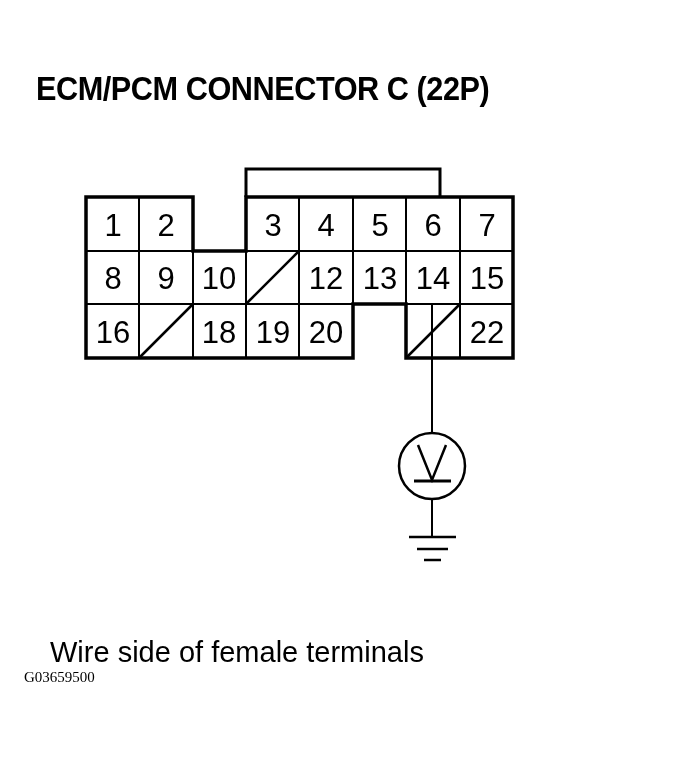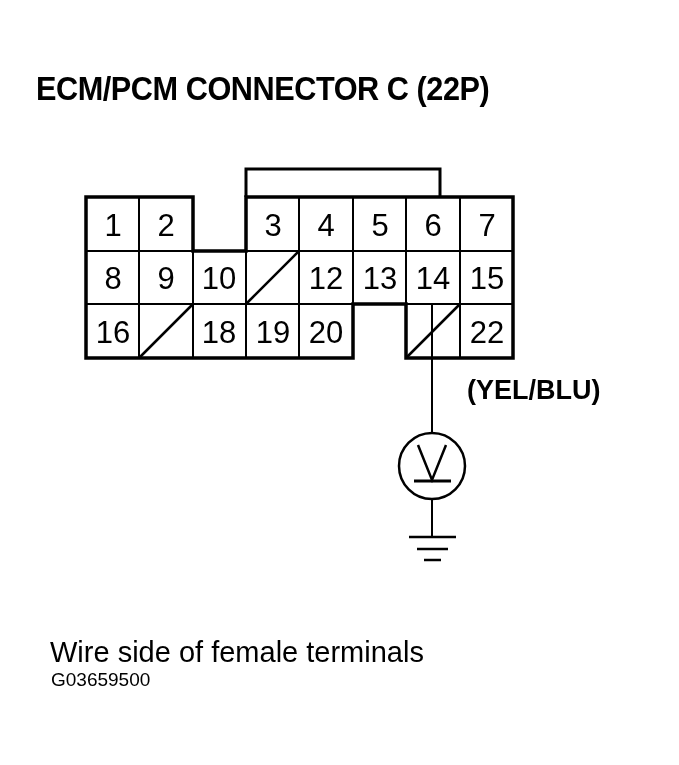--- a/index.html
+++ b/index.html
@@ -2,21 +2,21 @@
 <html><head>
   <meta charset="utf-8">
   <style>
     html, body { margin: 0; padding: 0; background: #ffffff; }
     body { width: 679px; height: 765px; position: relative; overflow: hidden; font-family: "Liberation Sans", sans-serif; color: #000; }
     .title { position: absolute; left: 36px; top: 70px; font-family: "Liberation Sans", sans-serif; font-weight: bold; font-size: 33px; letter-spacing: -0.5px; transform: scaleX(0.93); transform-origin: left top; white-space: nowrap; }
     svg.diagram { position: absolute; left: 0; top: 0; }
     .pin { font-family: "Liberation Sans", sans-serif; font-size: 31px; fill: #000; }
     .signal { position: absolute; left: 467px; top: 373px; font-family: "Liberation Sans", sans-serif; font-weight: bold; font-size: 27px; line-height: 34px; white-space: nowrap; }
     .caption { position: absolute; left: 50px; top: 596px; font-family: "Liberation Sans", sans-serif; font-size: 29px; white-space: nowrap; margin-top: 40px; }
-    .figid { position: absolute; left: 51px; top: 669px; font-family: Liberation Sans, sans-serif; font-size: 19px; white-space: nowrap; }
+    .figid { position: absolute; left: 24px; top: 669px; font-family: Liberation Serif, serif; font-size: 15px; white-space: nowrap; }
   </style>
 </head>
 <body>
 
 <div class="title">ECM/PCM CONNECTOR C (22P)</div>
 
 <svg class="diagram" width="679" height="765" viewBox="0 0 679 765" xmlns="http://www.w3.org/2000/svg">
 
   <g fill="none" stroke="#000">
     <polyline points="246,197 246,169 440,169 440,197" stroke-width="3"></polyline>
@@ -83,17 +83,16 @@
   </g>
 
   <g stroke="#000" stroke-width="2.5">
     <line x1="409" y1="537" x2="456" y2="537"></line>
     <line x1="417" y1="549" x2="448" y2="549"></line>
     <line x1="424" y1="560" x2="441" y2="560"></line>
   </g>
 </svg>
 
 <div class="signal">
-  <div>(YEL/BLU)</div>
 </div>
 
 <div class="caption">Wire side of female terminals</div>
 <div class="figid">G03659500</div>
 
 </body></html>

